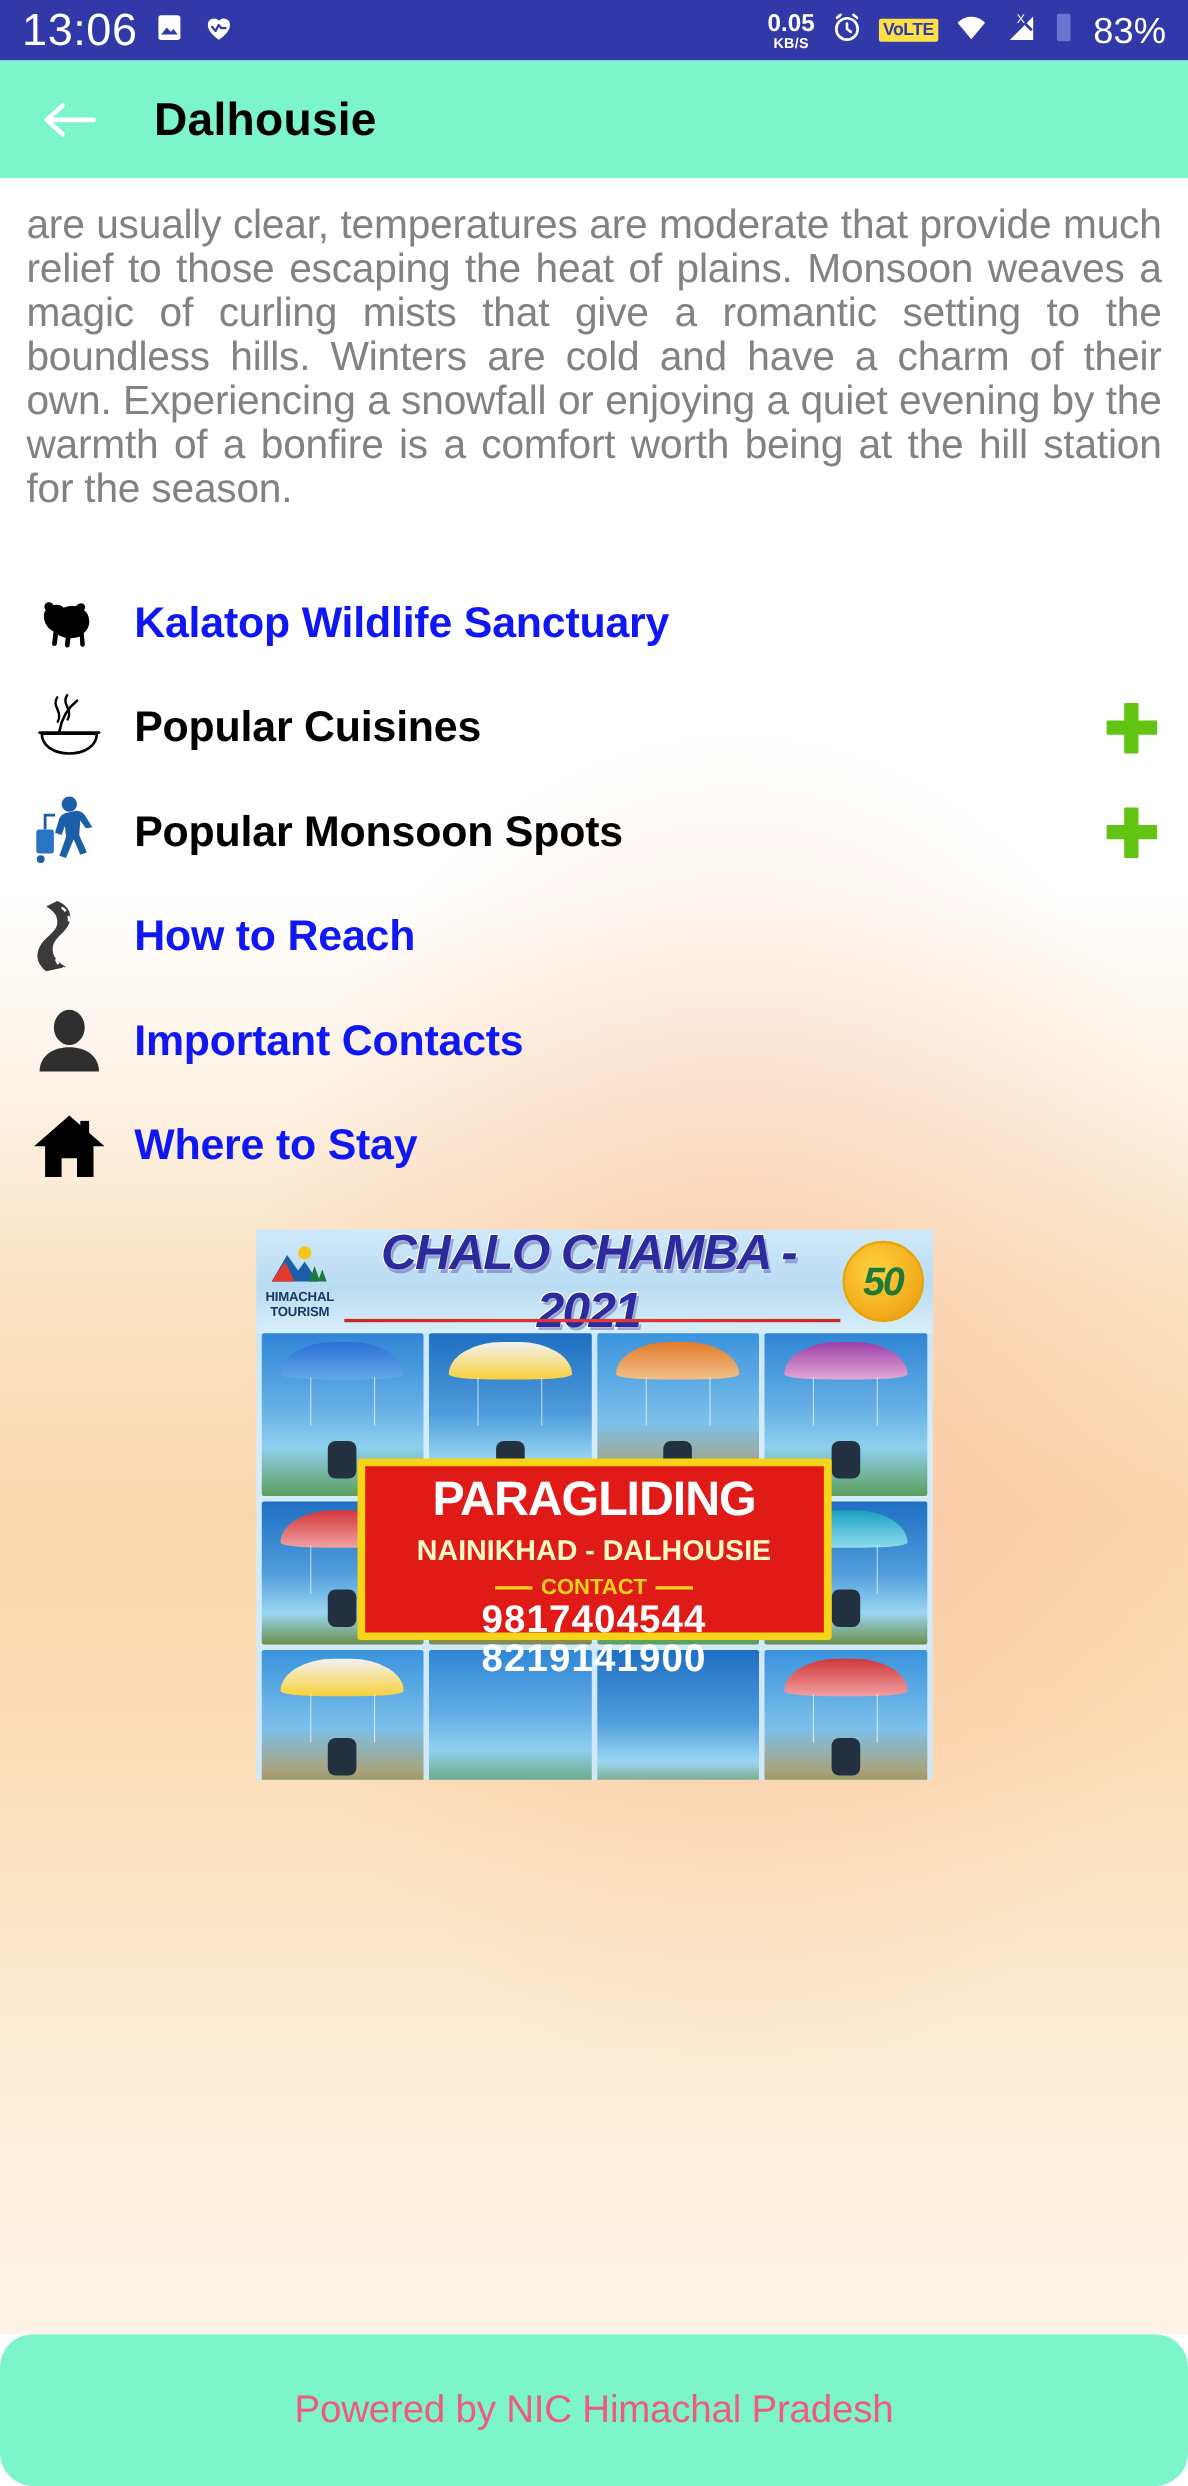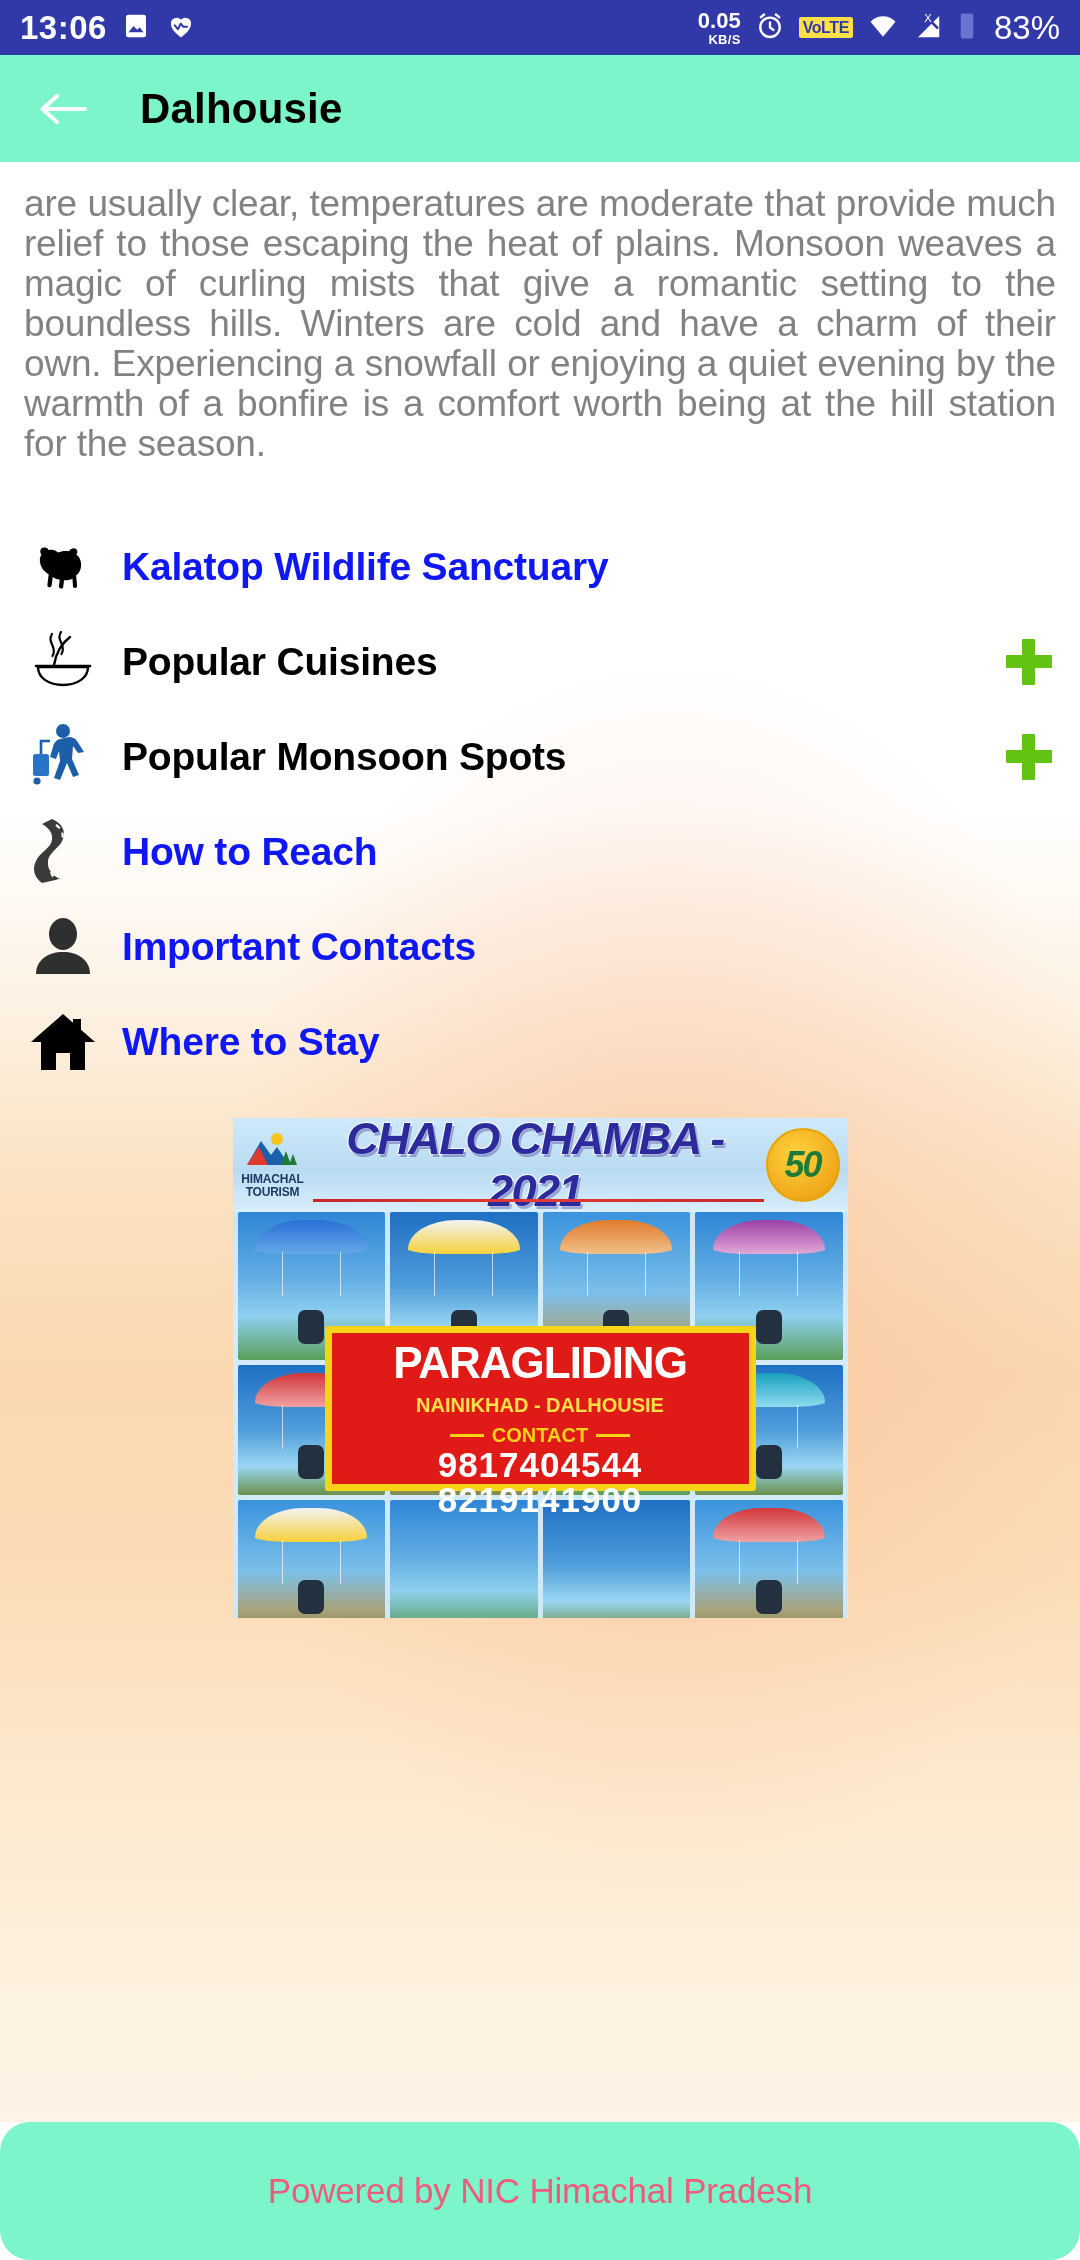--- a/index.html
+++ b/index.html
@@ -9,24 +9,24 @@
     background:#ffffff; overflow:hidden;
   }
   .phone { position:relative; width:1080px; height:2260px; display:flex; flex-direction:column; }
 
   
   .statusbar {
     height:55px; background:#3138a8; flex:0 0 55px;
     display:flex; align-items:center; padding:0 20px; color:#fff;
   }
   .sb-left { display:flex; align-items:center; gap:14px; }
-  .sb-clock { font-size:33px; font-weight:700; letter-spacing:0.5px; line-height:1; }
+  .sb-clock { font-size:41px; font-weight:400; letter-spacing:0.5px; line-height:1; }
   .sb-right { margin-left:auto; display:flex; align-items:center; gap:13px; }
   .ic { display:block; }
-  .kbps { display:flex; flex-direction:column; align-items:flex-end; line-height:1; }
+  .kbps { display:flex; flex-direction:column; align-items:center; line-height:1; }
   .kbps .n { font-size:22px; font-weight:bold; }
   .kbps .u { font-size:13px; font-weight:bold; letter-spacing:0.3px; margin-top:1px;}
   .volte {
     background:#fde047; color:#3138a8; font-size:16px; font-weight:bold;
     padding:2px 4px; border-radius:2px; letter-spacing:-0.4px; line-height:1.1;
   }
   .battpct { font-size:33px; font-weight:400; margin-left:3px; }
 
   
   .appbar {
@@ -133,21 +133,21 @@
      border-left:1px solid rgba(255,255,255,.65); border-right:1px solid rgba(255,255,255,.65);
      transform:skewX(0deg); }
 
   .redbox {
     position:absolute; left:92px; right:92px; top:208px; height:165px;
     background:#e01b17; border:7px solid #f7d417; border-radius:3px;
     display:flex; flex-direction:column; align-items:center; justify-content:flex-start;
     padding-top:8px; z-index:5;
   }
   .pg-title { font-size:44px; font-weight:800; color:#fff; letter-spacing:-1px; line-height:1; }
-  .pg-sub { font-size:20px; font-weight:800; color:#fde047; letter-spacing:0px; margin-top:9px; }
+  .pg-sub { font-size:26px; font-weight:800; color:#fef9c3; letter-spacing:0px; margin-top:9px; }
   .pg-contact-row { display:flex; align-items:center; gap:8px; margin-top:7px; }
   .pg-contact-row .dash { width:34px; height:3px; background:#f7d417; }
   .pg-contact { font-size:20px; font-weight:800; color:#f7d417; }
   .pg-num { font-size:35px; font-weight:800; color:#fff; line-height:1.02; letter-spacing:1px; }
 
   
   .footer {
     flex:0 0 138px; background:#7cf5ca;
     display:flex; align-items:center; justify-content:center;border-radius:30px;
   }

